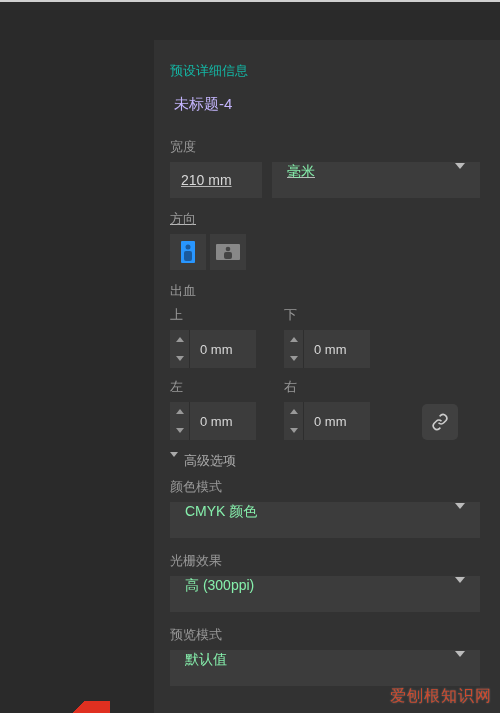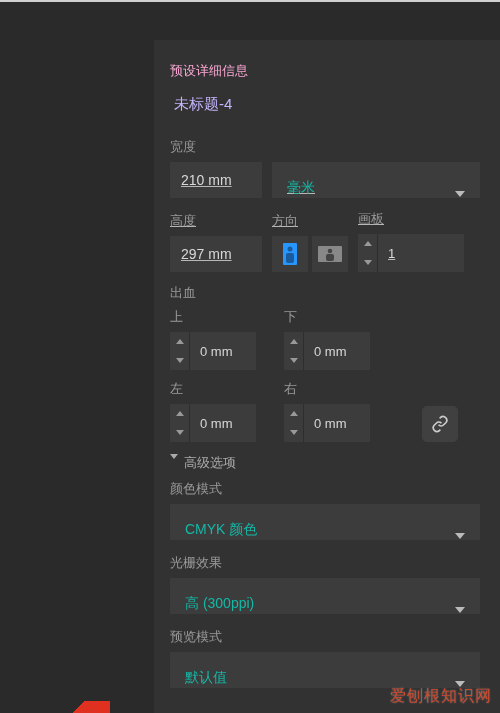--- a/index.html
+++ b/index.html
@@ -26,21 +26,21 @@
       width: 154px;
       background: #2a2a2a;
     }
     .panel {
       flex: 1;
       background: #323232;
       padding: 22px 20px 10px 16px;
       overflow: hidden;
     }
     .section-title {
-      color: #f9a8d4;
+      color: #14b8a6;
       font-size: 13px;
       margin-bottom: 10px;
     }
     .title-input {
       width: 100%;
       background: transparent;
       border: none;
       border-bottom: 1px solid transparent;
       color: #c4b5fd;
       font-size: 15px;
@@ -67,26 +67,26 @@
       height: 36px;
       padding: 0 10px;
       font-size: 14px;
       display: flex;
       align-items: center;
     }
     .input-box.w92 { width: 92px; }
     .dropdown {
       background: #3c3c3c;
       border: 1px solid #3c3c3c;
-      color: #14b8a6;
+      color: #86efac;
       height: 36px;
       padding: 0 14px;
       font-size: 14px;
       display: flex;
-      align-items: flex-end;
+      align-items: flex-start;
       justify-content: space-between;
       cursor: pointer;
       flex: 1;
     }
     .chev-down {
       width: 0; height: 0;
       border-left: 5px solid transparent;
       border-right: 5px solid transparent;
       border-top: 6px solid #bbb;
     }
@@ -211,58 +211,38 @@
       </div>
       <div class="dropdown">
         <span>毫米</span>
         <span class="chev-down"></span>
       </div>
     </div>
 
     
     <div class="row">
       <div class="col">
-        <div class="label">高度</div>
-        <div class="input-box w92">
-          <span>297 mm</span>
-        </div>
-      </div>
-      <div class="col">
         <div class="label">方向</div>
         <div class="orient-group">
           <div class="orient-btn active">
             <svg width="20" height="24">
               <rect class="page" x="3" y="1" width="14" height="22" rx="1"></rect>
               <circle cx="10" cy="7" r="2.5" fill="#1a5a9e"></circle>
               <rect x="6" y="11" width="8" height="10" fill="#1a5a9e" rx="2"></rect>
             </svg>
           </div>
           <div class="orient-btn">
             <svg width="26" height="20">
               <rect class="page" x="1" y="2" width="24" height="16" rx="1"></rect>
               <circle cx="13" cy="7" r="2.3" fill="#444"></circle>
               <rect x="9" y="10" width="8" height="7" fill="#444" rx="2"></rect>
             </svg>
           </div>
         </div>
       </div>
-      <div class="col">
-        <div class="label">画板</div>
-        <div class="stepper-input">
-          <div class="stepper-btns">
-            <div class="stepper-up">
-                <span class="arrow-up"></span>
-              </div>
-            <div class="stepper-down">
-                <span class="arrow-down"></span>
-              </div>
-          </div>
-          <div class="stepper-val">1</div>
-        </div>
-      </div>
     </div>
 
     
     <div class="label">出血</div>
 
     <div class="bleed-row">
       <div class="col">
         <div class="label">上</div>
         <div class="stepper-input stepper-small">
           <div class="stepper-btns">

